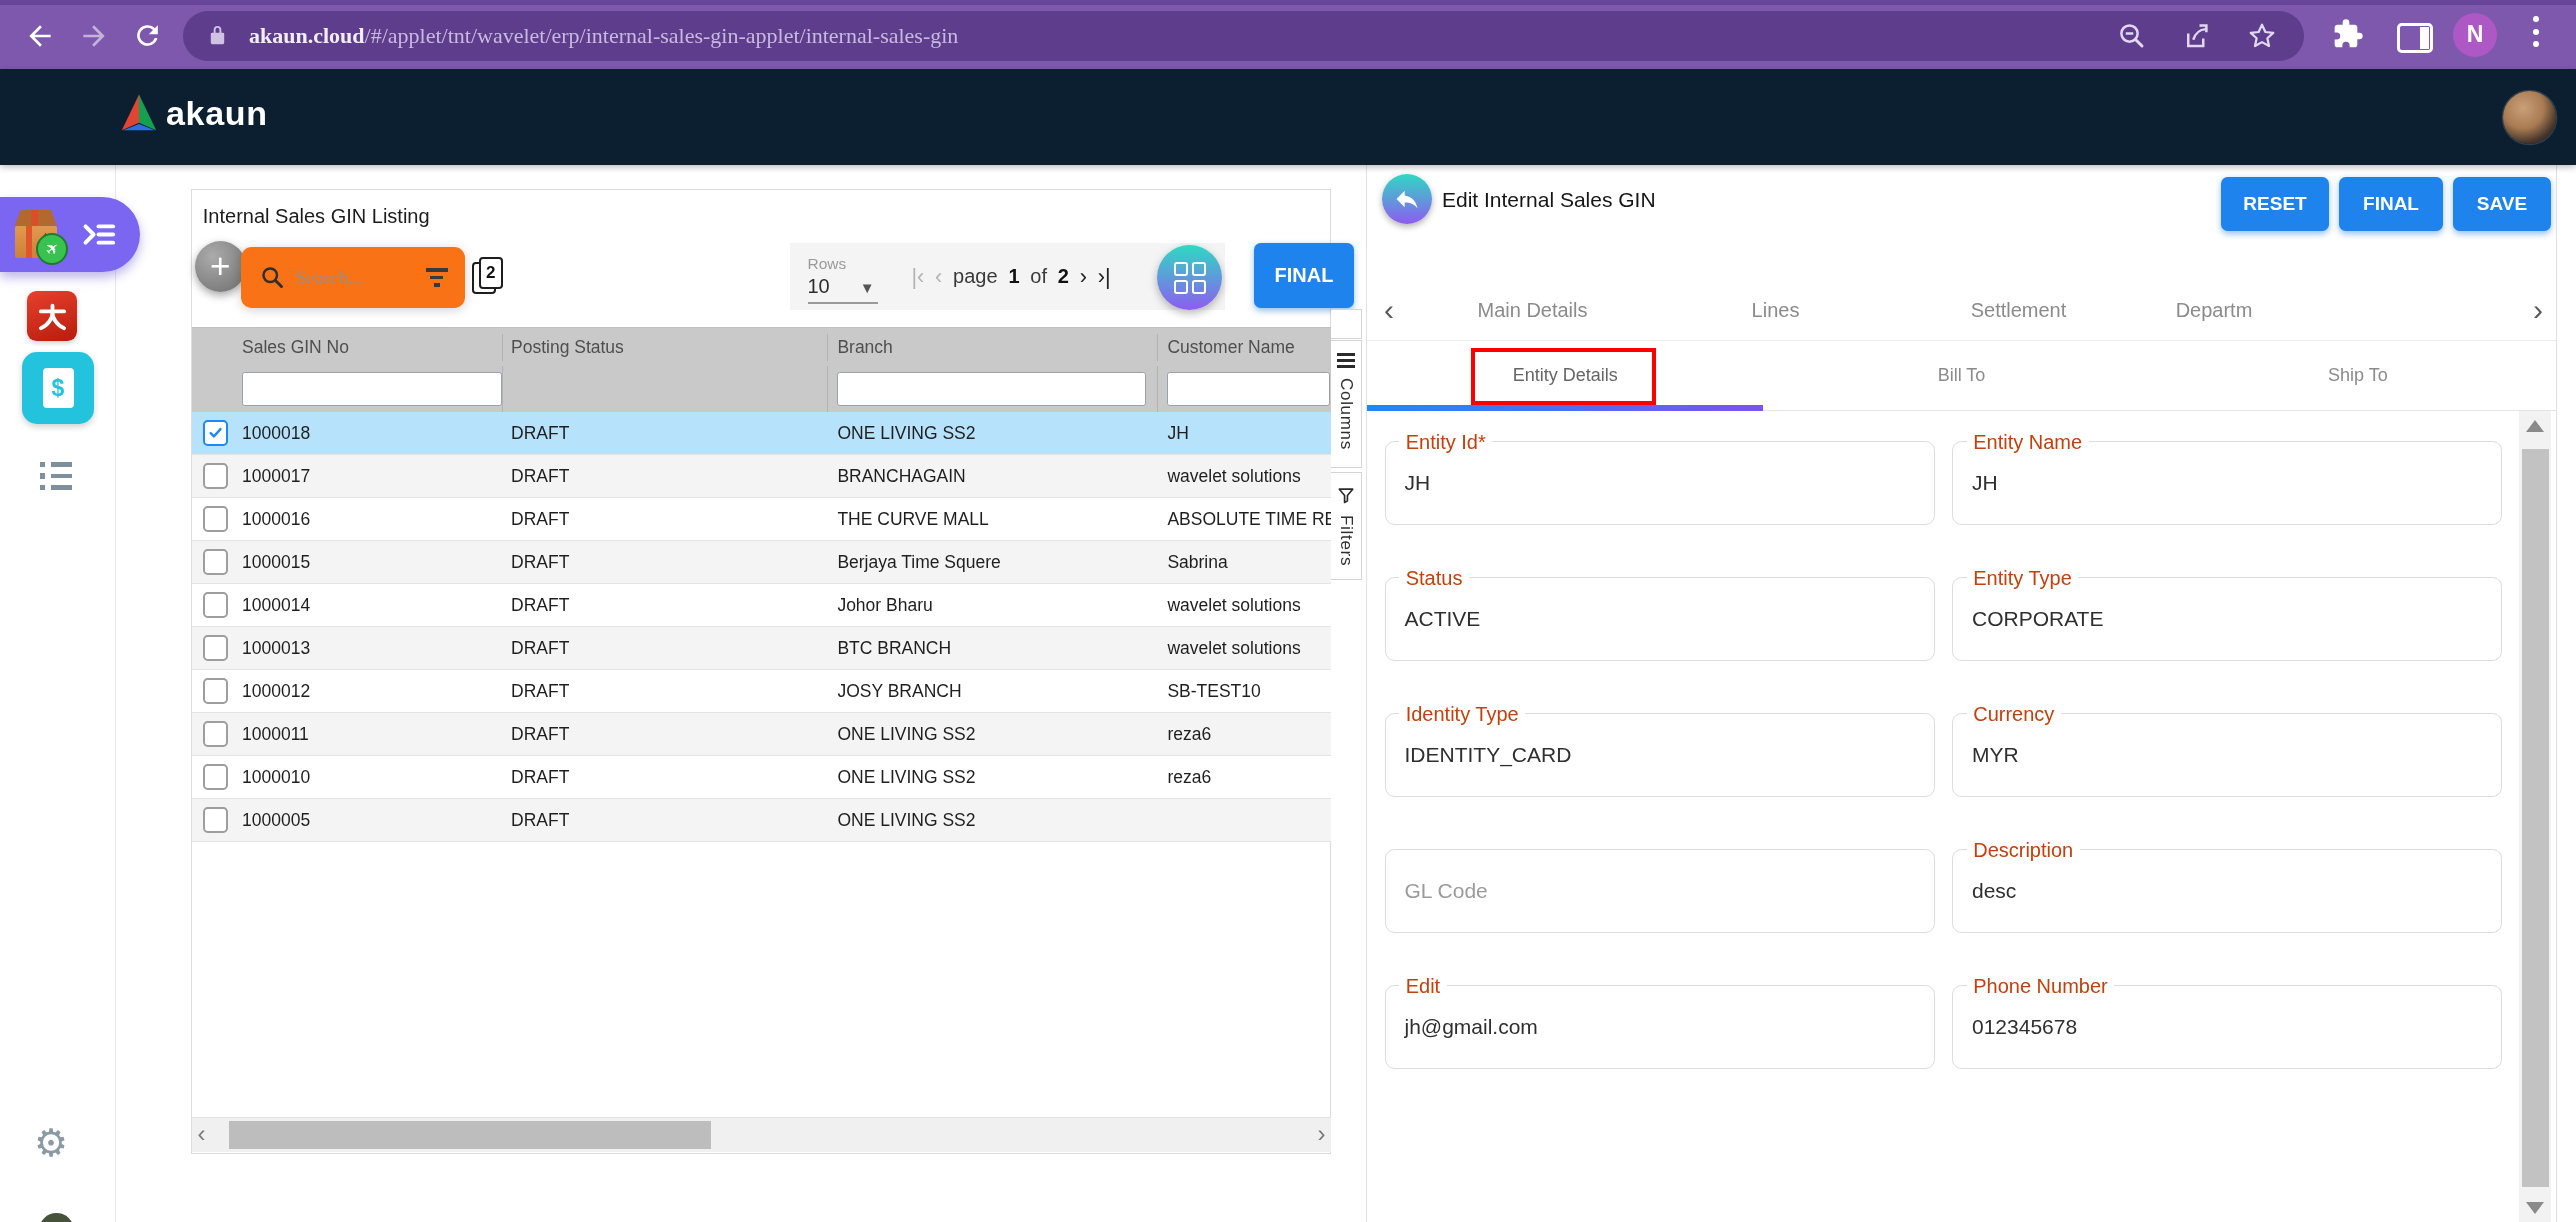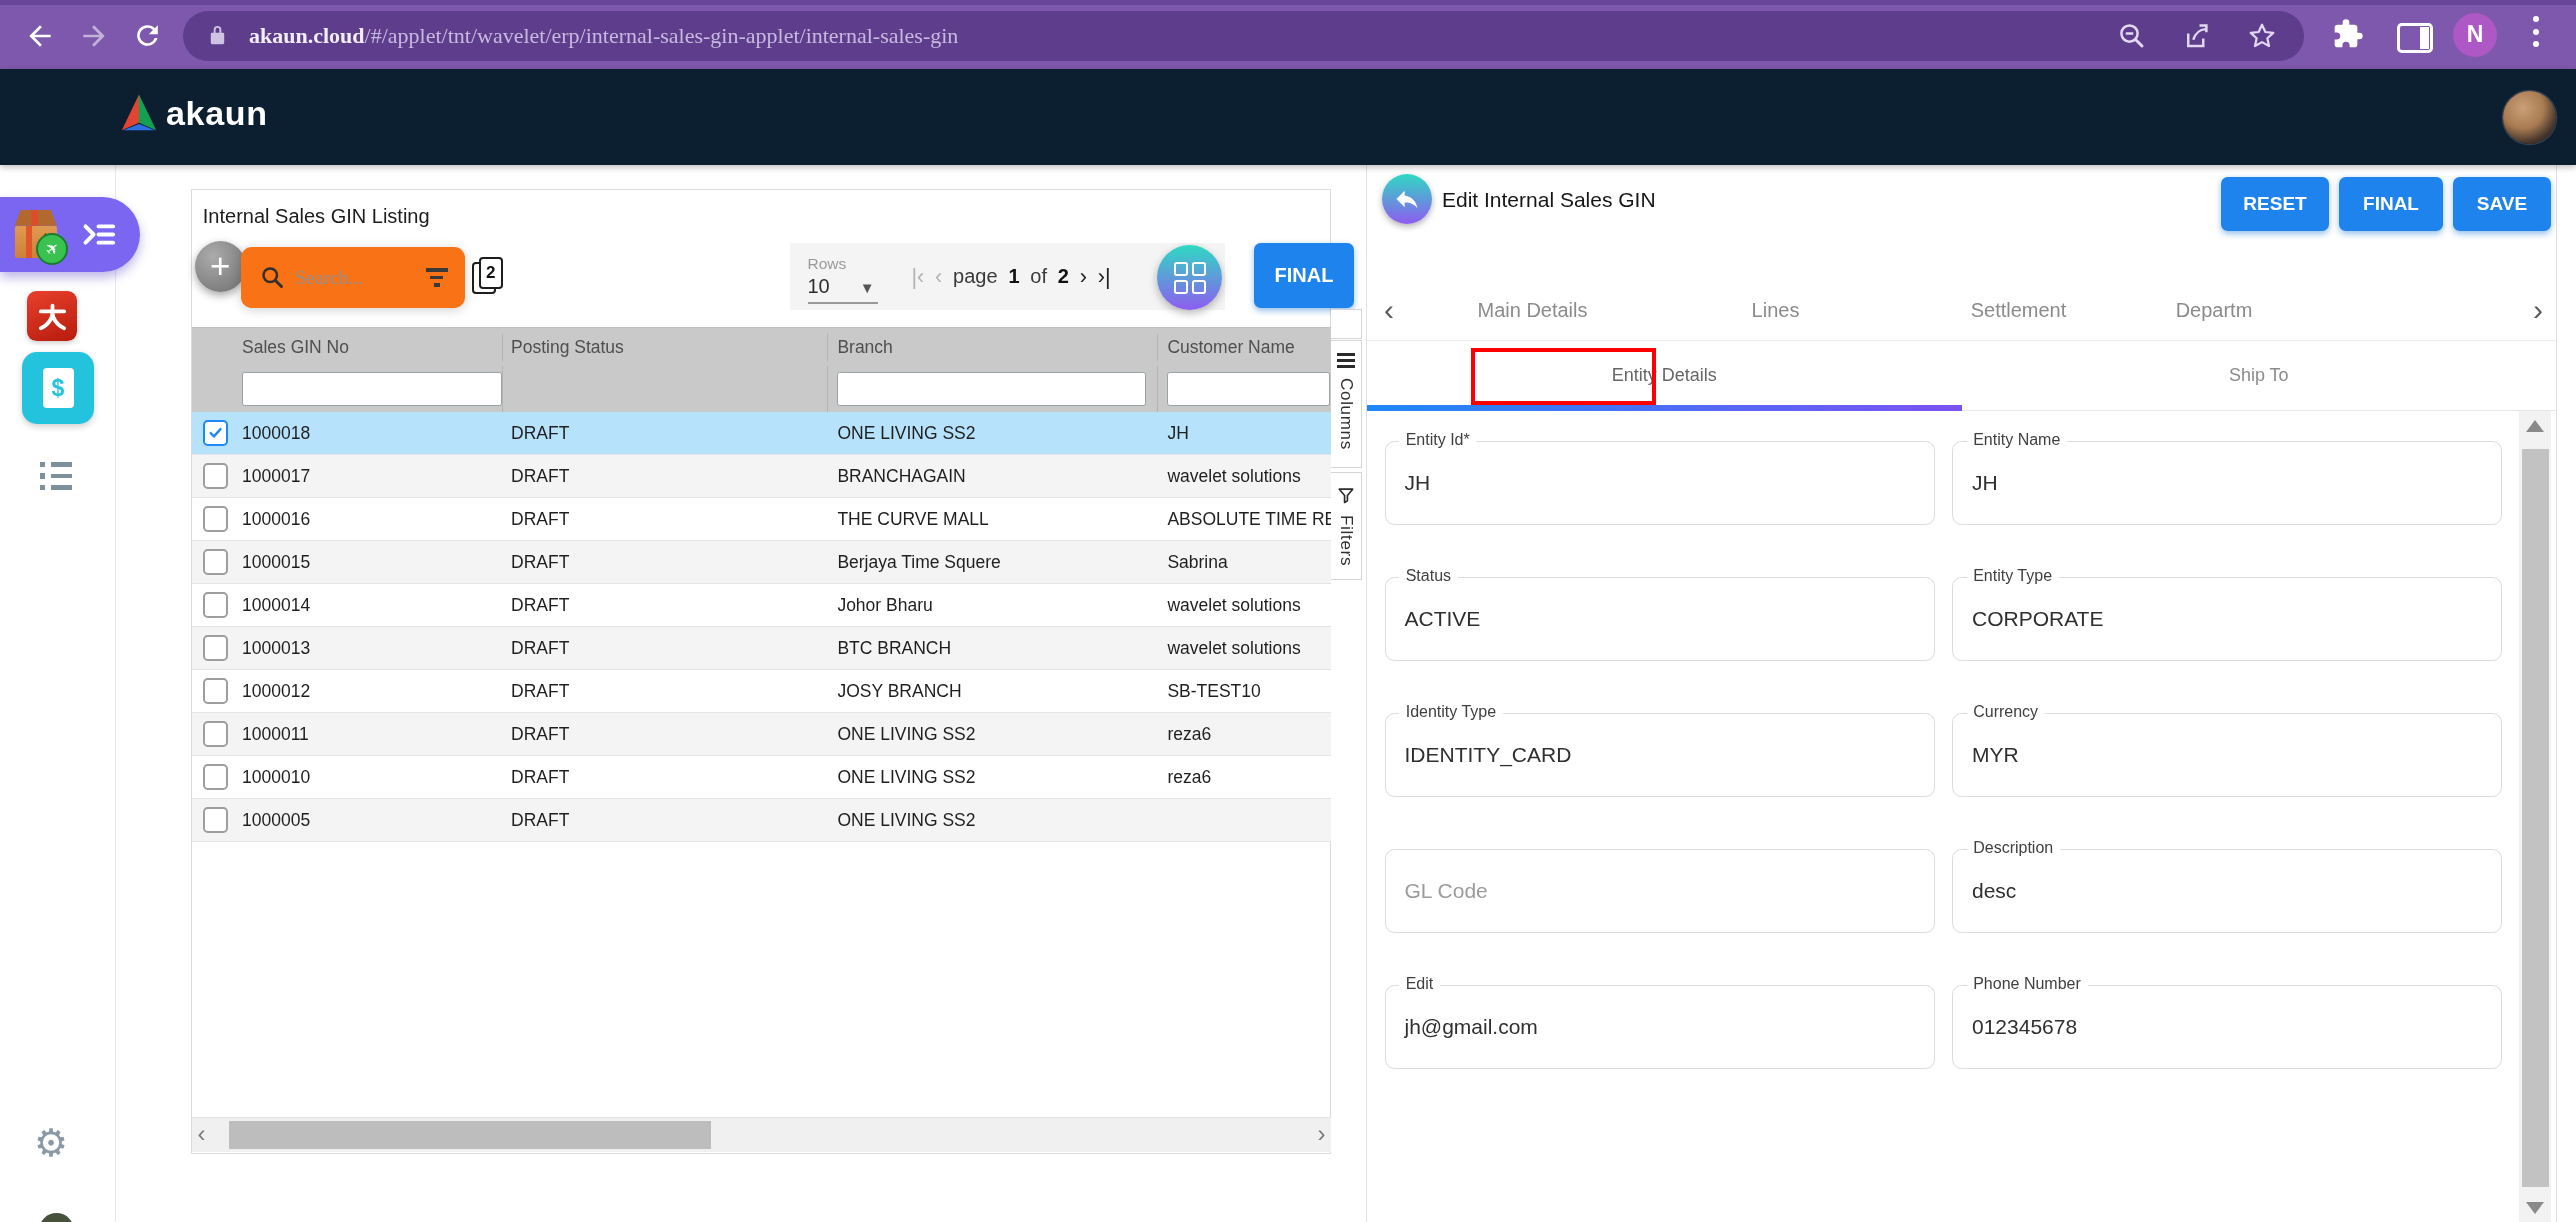--- a/index.html
+++ b/index.html
@@ -159,21 +159,21 @@
   .redbox{position:absolute;border:4.7px solid #fe0000;box-sizing:border-box;z-index:6;}
   .dtab .redbox{left:49px;top:-8px;width:146px;height:69px;}
   .subtabstrip{position:absolute;left:0;top:175px;width:1189px;height:71px;border-bottom:1.3px solid #e6e6e6;display:flex;box-sizing:border-box;}
   .stab2{flex:1 1 0;display:flex;align-items:center;justify-content:center;position:relative;color:#8b8b8b;font-size:18px;cursor:pointer;}
   .stab2.active{color:#666;}
   .stab2 .ink{height:6.7px;bottom:-1.3px;}
   .stab2 .redbox{left:104px;top:8px;width:185px;height:57px;}
 
   .form{position:absolute;left:17.5px;top:276px;display:grid;grid-template-columns:550px 550px;column-gap:17.5px;row-gap:52px;}
   .field{height:84px;border:1.3px solid #dcdcdc;border-radius:9.4px;position:relative;background:#fff;box-sizing:border-box;cursor:text;}
-  .flabel{position:absolute;left:13.5px;top:-10.8px;background:#fff;padding:0 6.7px;font-size:16px;color:#404040;white-space:nowrap;}
+  .flabel{position:absolute;left:13.5px;top:-10.8px;background:#fff;padding:0 6.7px;font-size:20px;color:#c2410c;white-space:nowrap;}
   .fvalue{position:absolute;left:19px;top:50%;transform:translateY(-50%);font-size:21px;color:#2f2f2f;white-space:nowrap;}
   .fph{position:absolute;left:19px;top:50%;transform:translateY(-50%);font-size:21px;color:#9b9b9b;white-space:nowrap;}
 
   .vscroll{position:absolute;left:1152px;top:246px;width:32px;height:812px;background:#f2f2f2;}
   .vthumb{position:absolute;left:2.7px;top:38px;width:27px;height:738px;background:#c2c2c2;cursor:pointer;}
   .tri{width:0;height:0;border-left:9.4px solid transparent;border-right:9.4px solid transparent;position:absolute;left:6.7px;cursor:pointer;}
   .tri.up{top:9.4px;border-bottom:12px solid #8a8a8a;}
   .tri.down{bottom:9.4px;border-top:12px solid #8a8a8a;}
 </style>
 </head>
@@ -536,20 +536,23 @@
     <span class="tab-chevron">›</span>
   </div>
 
   <div class="subtabstrip">
       <div class="stab2 active">
         <span>Entity Details</span>
         <span class="ink"></span>
         <span class="redbox"></span>
       </div>
       <div class="stab2">
+        <span>Bill To</span>
+      </div>
+      <div class="stab2">
         <span>Ship To</span>
       </div>
     </div>
 
   <div class="form">
       <div class="field">
         <span class="flabel">Entity Id*</span>
         <span class="fvalue">JH</span>
       </div>
       <div class="field">

